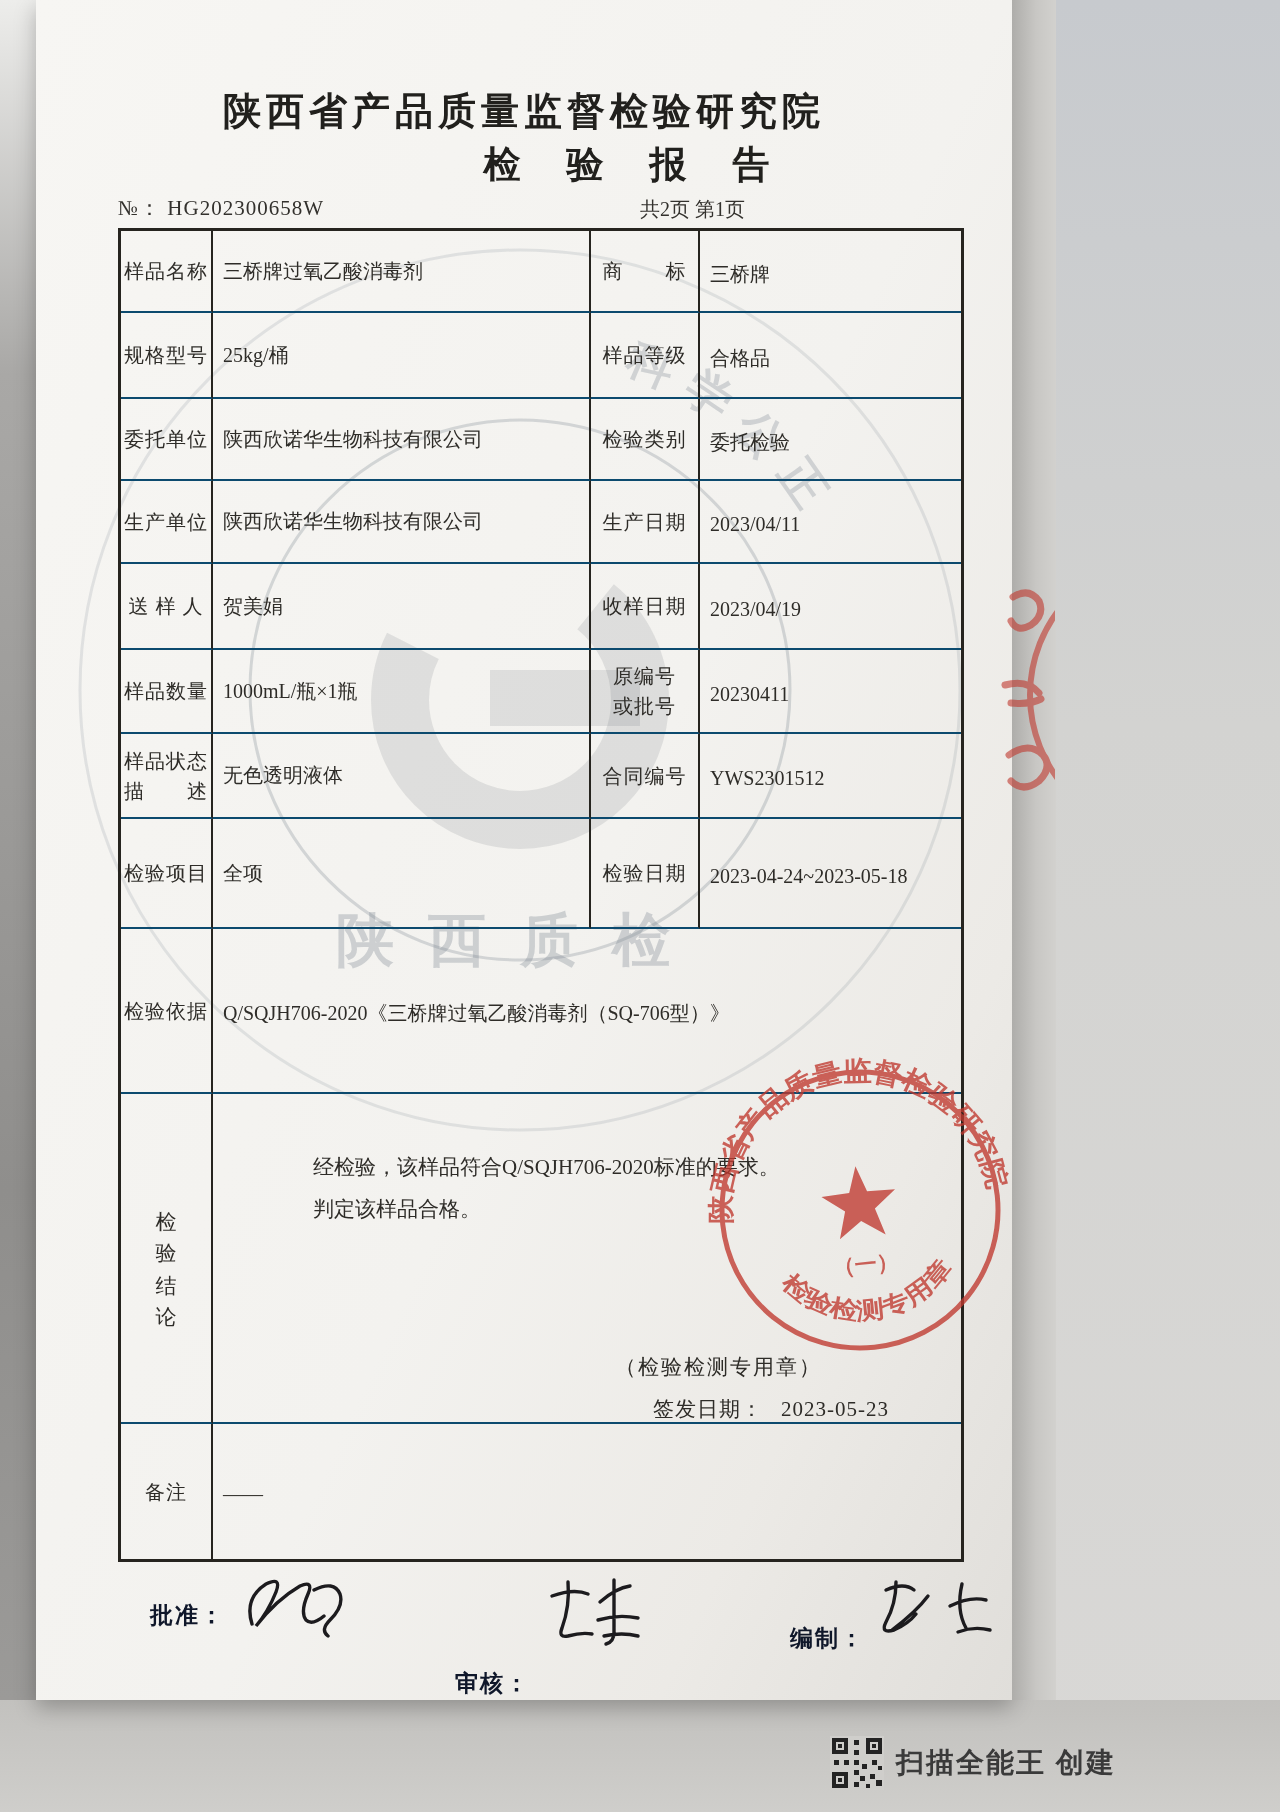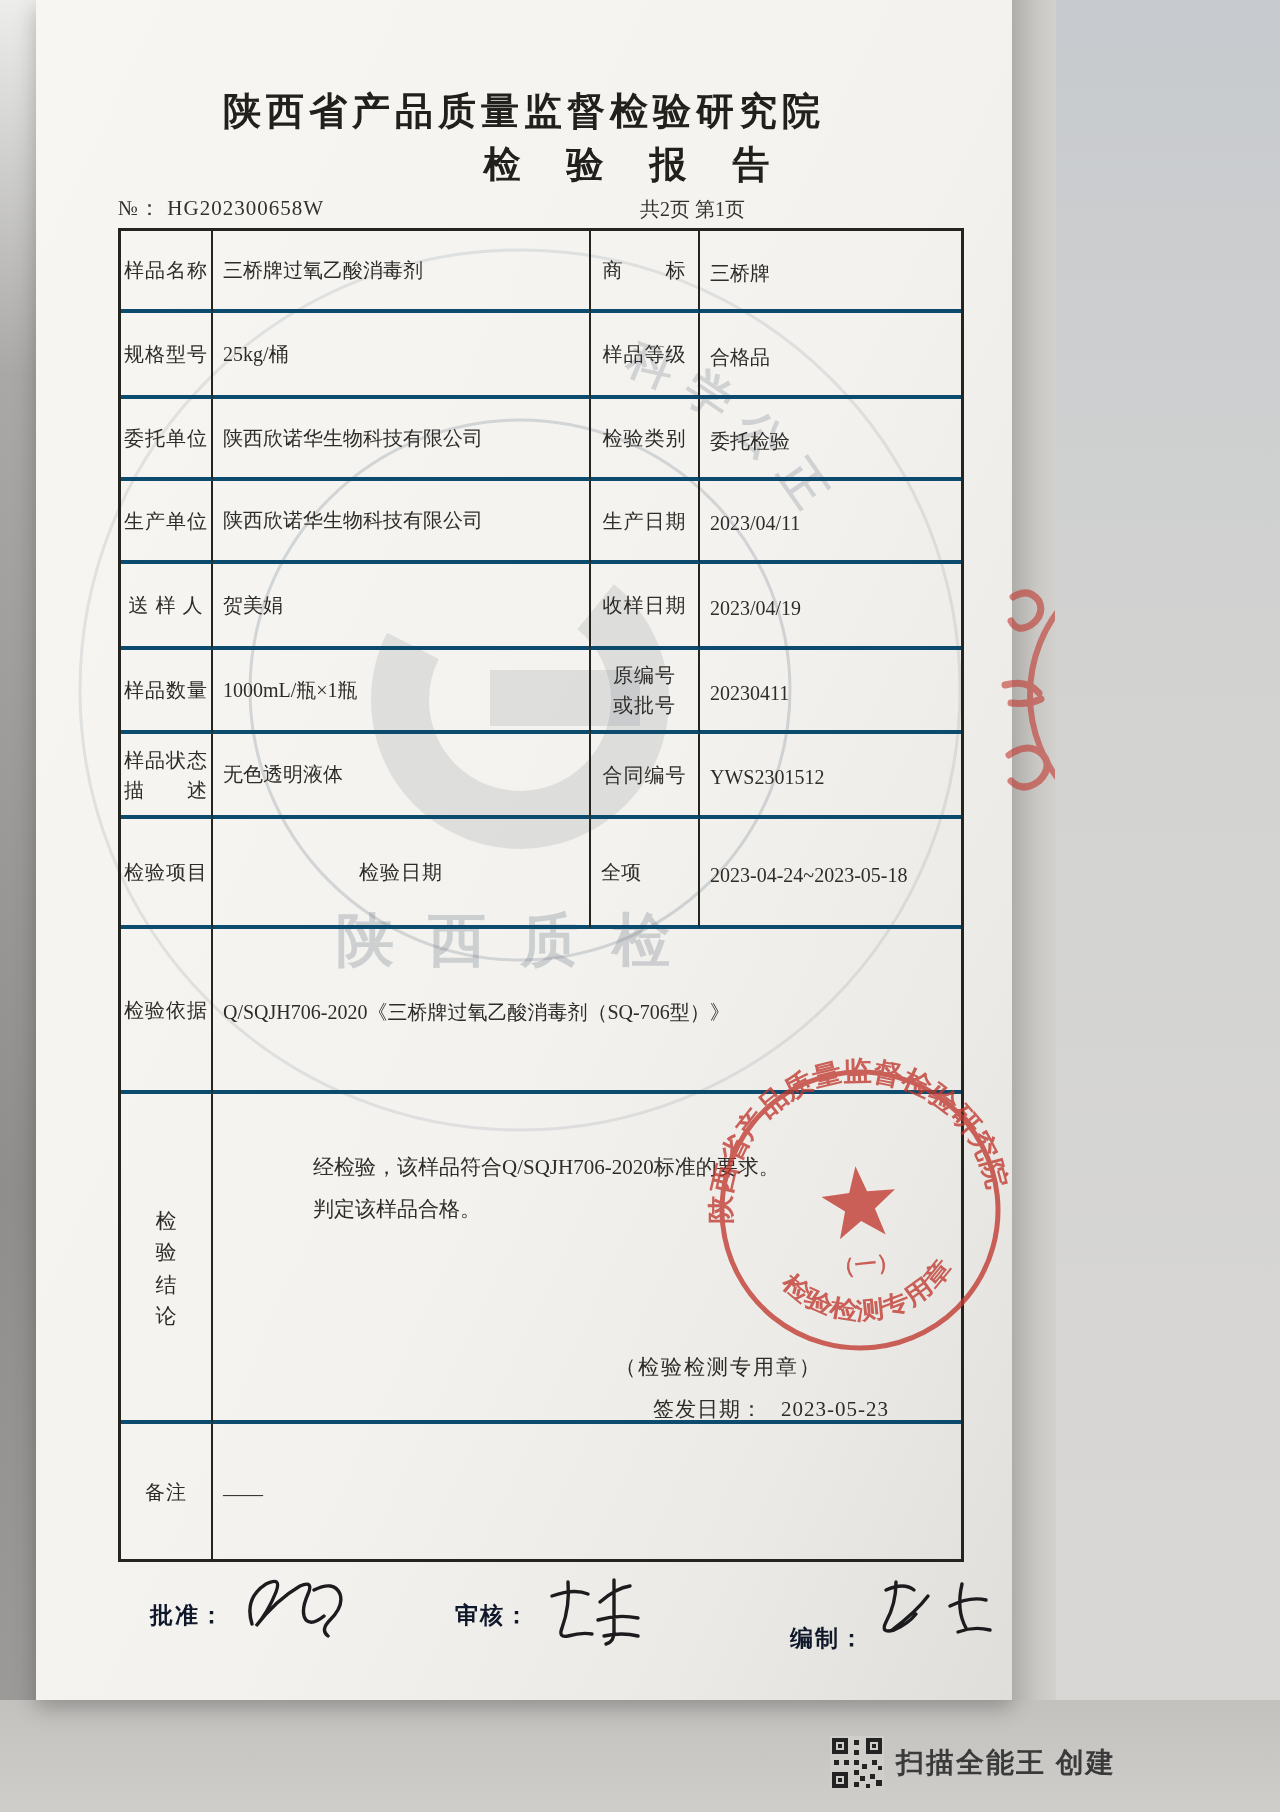--- a/index.html
+++ b/index.html
@@ -26,21 +26,21 @@
              font-family:"Liberation Sans","DejaVu Sans",sans-serif;font-weight:bold;
              font-size:37px;letter-spacing:46px;padding-left:46px;box-sizing:border-box;color:#21201d;}
   .report-no{position:absolute;left:118px;top:194px;font-size:21px;letter-spacing:1px;color:#33312d;}
   .pagination{position:absolute;left:640px;top:196px;width:320px;text-align:left;font-size:20px;color:#33312d;}
 
   
   .report-table{position:absolute;left:118px;top:228px;width:840px;
                 border:3px solid #26241f;display:grid;
                 grid-template-columns:92px 378px 109px 261px;
                 grid-template-rows:82px 86px 82px 83px 86px 84px 85px 110px 165px 330px 135px;}
-  .cell{border-right:2px solid #26241f;border-bottom:4px solid #0c4a6e;box-sizing:border-box;
+  .cell{border-right:2px solid #26241f;border-bottom:2px solid #0c4a6e;box-sizing:border-box;
         font-size:20px;overflow:hidden;}
   .t-label{display:flex;align-items:center;justify-content:center;text-align:center;
            white-space:pre-line;letter-spacing:1px;line-height:30px;}
   .t-value{display:flex;align-items:center;padding-left:10px;white-space:pre-line;}
   .no-r{border-right:none;margin-top:6px;}
   .no-b{border-bottom:none;}
   .span3{grid-column:span 3;}
   .v-label{writing-mode:vertical-rl;text-orientation:upright;letter-spacing:32px;
            font-size:21px;margin:auto;}
   .c-conc{position:relative;display:block;padding:46px 18px 0 100px;font-size:21px;line-height:42px;}
@@ -127,22 +127,22 @@
 或批号</div>
     <div class="cell t-value no-r">20230411</div>
 
     <div class="cell t-label">样品状态
 描　　述</div>
     <div class="cell t-value">无色透明液体</div>
     <div class="cell t-label">合同编号</div>
     <div class="cell t-value no-r">YWS2301512</div>
 
     <div class="cell t-label">检验项目</div>
+    <div class="cell t-value">全项</div>
     <div class="cell t-label">检验日期</div>
-    <div class="cell t-value">全项</div>
     <div class="cell t-value no-r">2023-04-24~2023-05-18</div>
 
     <div class="cell t-label">检验依据</div>
     <div class="cell t-value no-r span3">Q/SQJH706-2020《三桥牌过氧乙酸消毒剂（SQ-706型）》</div>
 
     <div class="cell t-label">
       <span class="v-label">检验结论</span>
     </div>
     <div class="cell c-conc no-r span3">
       <div>经检验，该样品符合Q/SQJH706-2020标准的要求。</div>
@@ -175,21 +175,21 @@
     <circle cx="185" cy="120" r="140" fill="none" stroke="#c0392f" stroke-width="6"></circle>
     <path d="M28,22 q16,-10 26,4 q6,14 -8,24 q-14,8 -20,-4" fill="none" stroke="#c0392f" stroke-width="7" stroke-linecap="round"></path>
     <path d="M20,110 q22,-6 34,8 M26,128 q18,2 30,-4" fill="none" stroke="#c0392f" stroke-width="7" stroke-linecap="round"></path>
     <path d="M24,180 q20,-14 34,0 q10,12 -4,26 q-16,12 -28,0" fill="none" stroke="#c0392f" stroke-width="7" stroke-linecap="round"></path>
   </svg>
 
   <div class="sign-label" style="left:150px;top:1600px;">批准：</div>
   <svg class="sig" style="left:230px;top:1572px;" width="130" height="80" viewBox="0 0 130 80">
     <path d="M22,52 q-8,-26 14,-40 q16,-8 10,8 q-8,20 -20,34 q20,-26 44,-40 q14,-6 8,8 q-8,18 -2,26 q6,6 18,-4 M84,18 q20,-10 26,4 q4,12 -10,26 q-10,10 -2,16" fill="none" stroke="#1c1b1e" stroke-width="3.4" stroke-linecap="round"></path>
   </svg>
-  <div class="sign-label" style="left:455px;top:1600px;">审核：</div>
+  <div class="sign-label" style="left:455px;top:1668px;">审核：</div>
   <svg class="sig" style="left:540px;top:1572px;" width="130" height="80" viewBox="0 0 130 80">
     <path d="M12,24 q22,-8 36,-2 M28,10 q2,24 -6,46 q-4,10 6,8 q14,-4 24,-2 M60,30 q16,-14 30,-16 M74,8 v52 q0,10 -8,12 M58,48 q20,-6 40,-2 M64,64 q18,-4 34,0" fill="none" stroke="#1c1b1e" stroke-width="3.4" stroke-linecap="round"></path>
   </svg>
   <div class="sign-label" style="left:790px;top:1600px;margin-top:23px;">编制：</div>
   <svg class="sig" style="left:872px;top:1572px;" width="140" height="80" viewBox="0 0 140 80">
     <path d="M14,18 q18,-8 28,0 M24,10 q0,22 -10,40 q-6,12 8,8 q14,-6 22,-16 M20,58 q24,-18 36,-34 M90,12 q-6,26 4,44 M78,34 q20,-10 36,-6 M86,60 q16,-6 32,-2" fill="none" stroke="#1c1b1e" stroke-width="3.4" stroke-linecap="round"></path>
   </svg>
 
   <svg class="qr" viewBox="0 0 54 54">
     <rect x="0" y="0" width="54" height="54" fill="#cfcecb"></rect>

